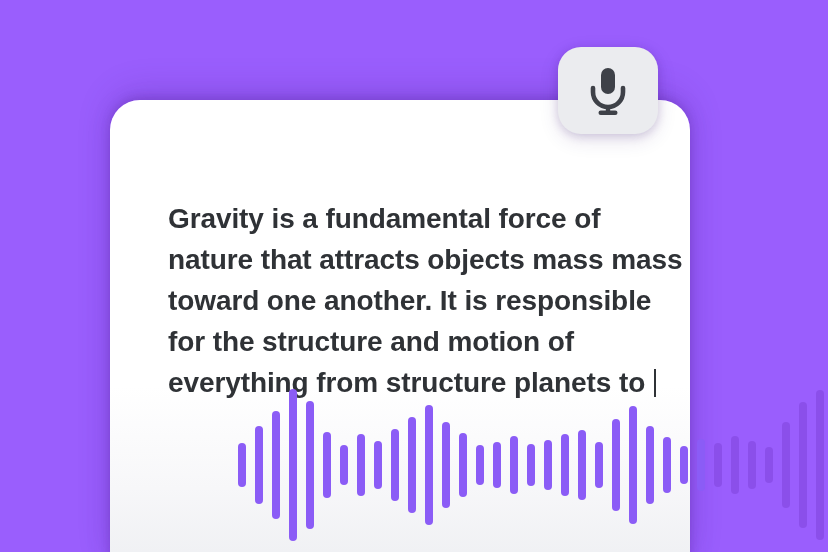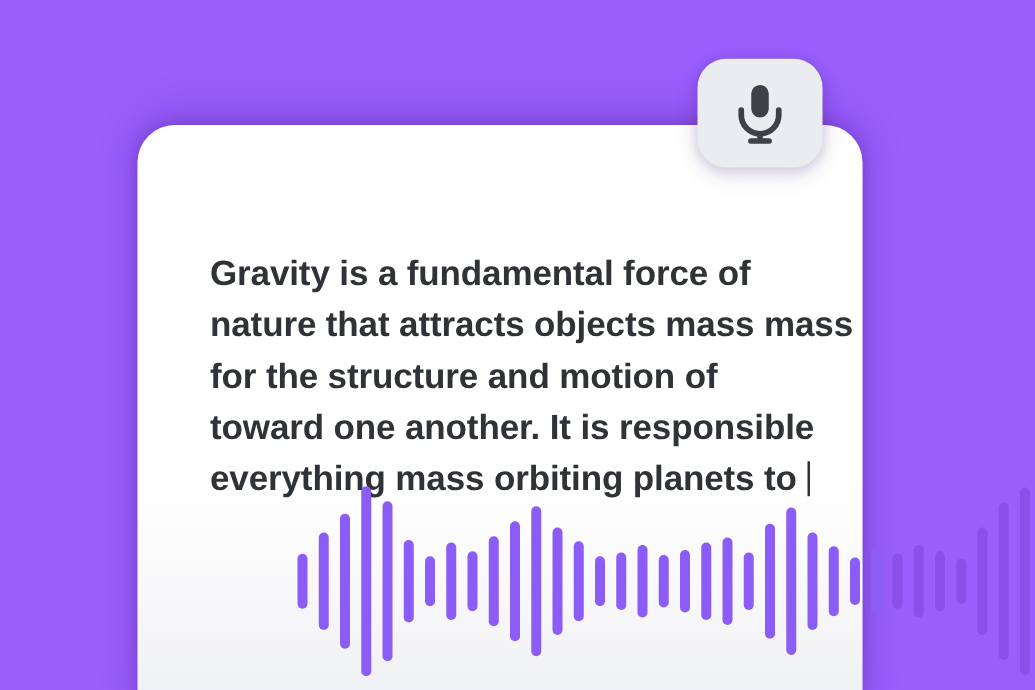--- a/index.html
+++ b/index.html
@@ -134,27 +134,27 @@
   <div class="card">
 
     <div class="transcript">
       <div class="t-line">
         <span>Gravity is a fundamental force of</span>
       </div>
       <div class="t-line">
         <span>nature that attracts objects mass mass</span>
       </div>
       <div class="t-line">
+        <span>toward one another. It is responsible</span>
+      </div>
+      <div class="t-line">
         <span>for the structure and motion of</span>
       </div>
       <div class="t-line">
-        <span>toward one another. It is responsible</span>
-      </div>
-      <div class="t-line">
-        <span>everything mass orbiting planets to</span><span class="caret"></span>
+        <span>everything from structure planets to</span><span class="caret"></span>
       </div>
     </div>
 
   </div>
 
   <div class="waveform">
     <div class="wave-track" id="wave-track">
         <div class="wbar" style="left: 0px; height: 44px; top: 0px;"></div>
         <div class="wbar" style="left: 17px; height: 78px; top: 0px;"></div>
         <div class="wbar" style="left: 34px; height: 108px; top: 0px;"></div>

